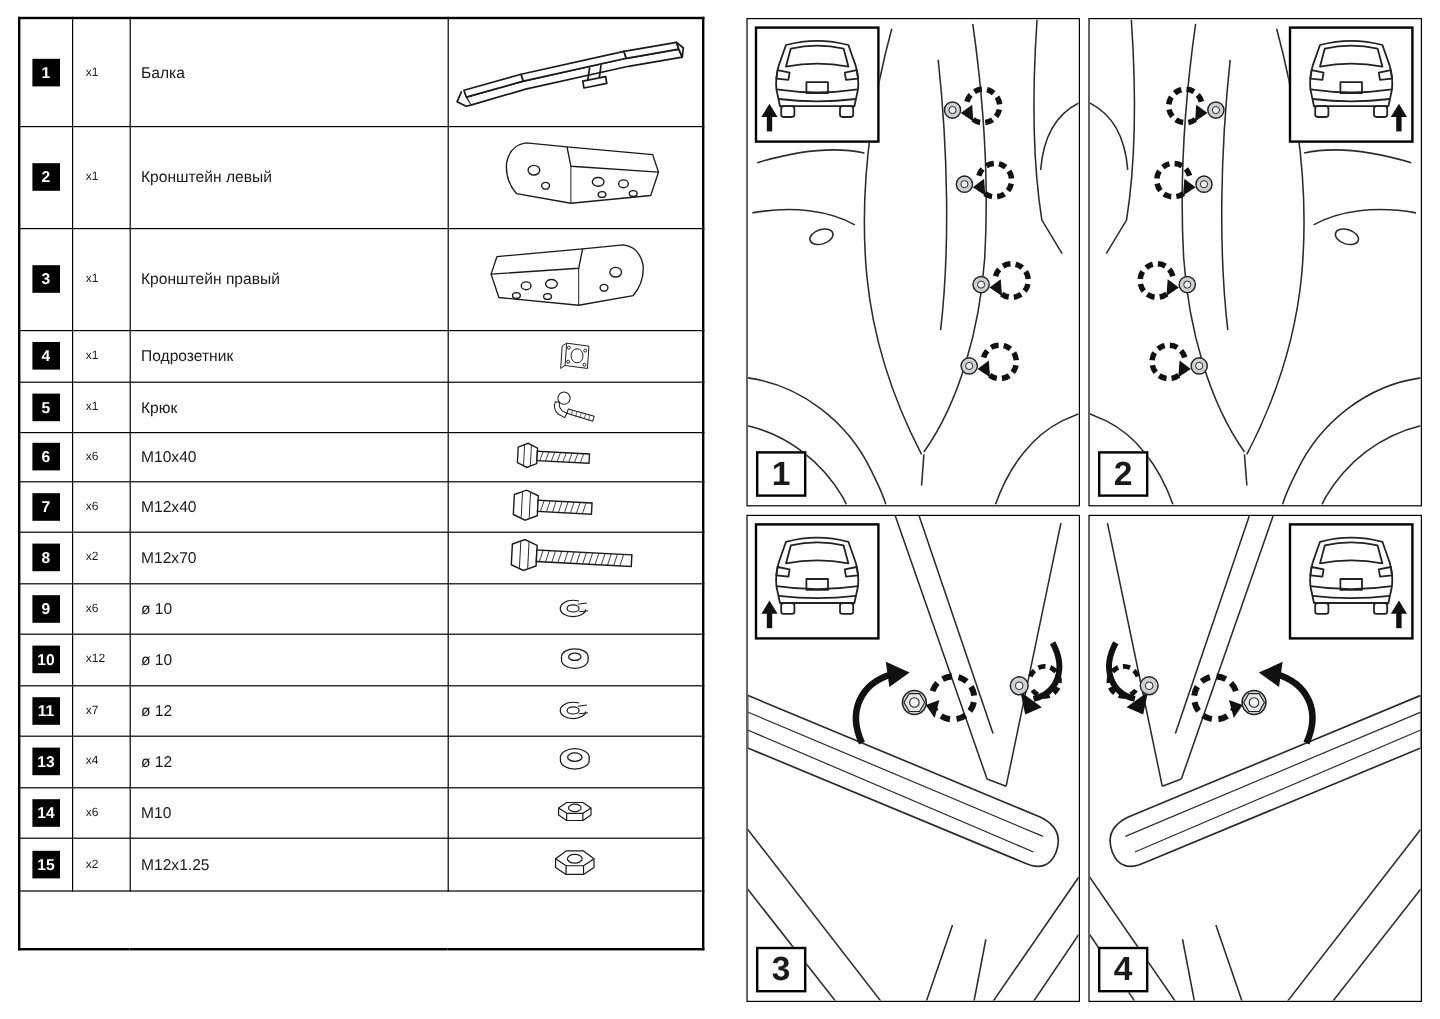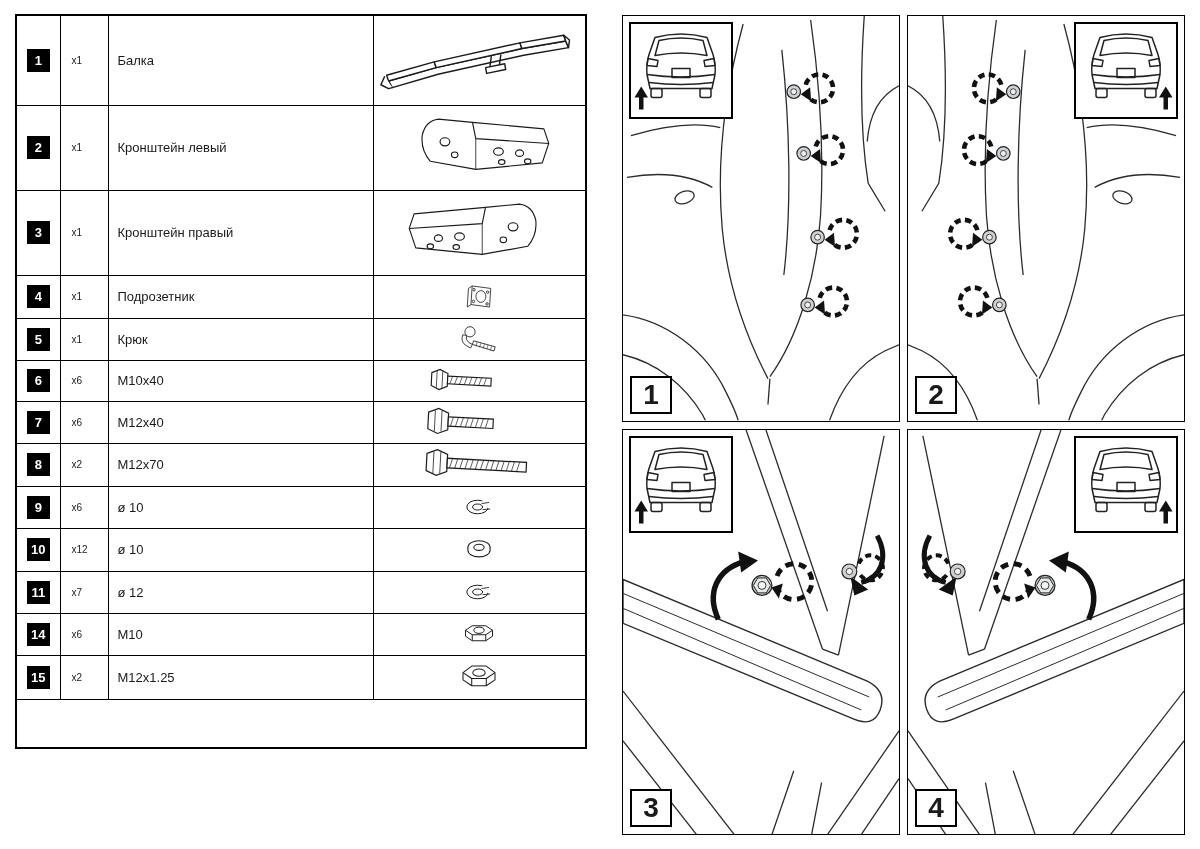--- a/index.html
+++ b/index.html
@@ -396,20 +396,32 @@
       <span class="num-badge">11</span>
     </td>
     <td class="cell-qty">x7</td>
     <td class="cell-name">ø 12</td>
     <td class="cell-icon">
       <svg class="part-svg" width="200" height="30">
               <use href="#spring-washer-icon"></use>
             </svg>
     </td>
   </tr>
+        <tr class="part-row" style="height: 43px;">
+    <td class="cell-num">
+      <span class="num-badge">13</span>
+    </td>
+    <td class="cell-qty">x4</td>
+    <td class="cell-name">ø 12</td>
+    <td class="cell-icon">
+      <svg class="part-svg" width="200" height="31">
+              <use href="#flat-washer-large-icon"></use>
+            </svg>
+    </td>
+  </tr>
         <tr class="part-row" style="height: 42px; padding-left: 20px;">
     <td class="cell-num">
       <span class="num-badge">14</span>
     </td>
     <td class="cell-qty">x6</td>
     <td class="cell-name">M10</td>
     <td class="cell-icon">
       <svg class="part-svg" width="200" height="30">
               <use href="#nut-icon"></use>
             </svg>

